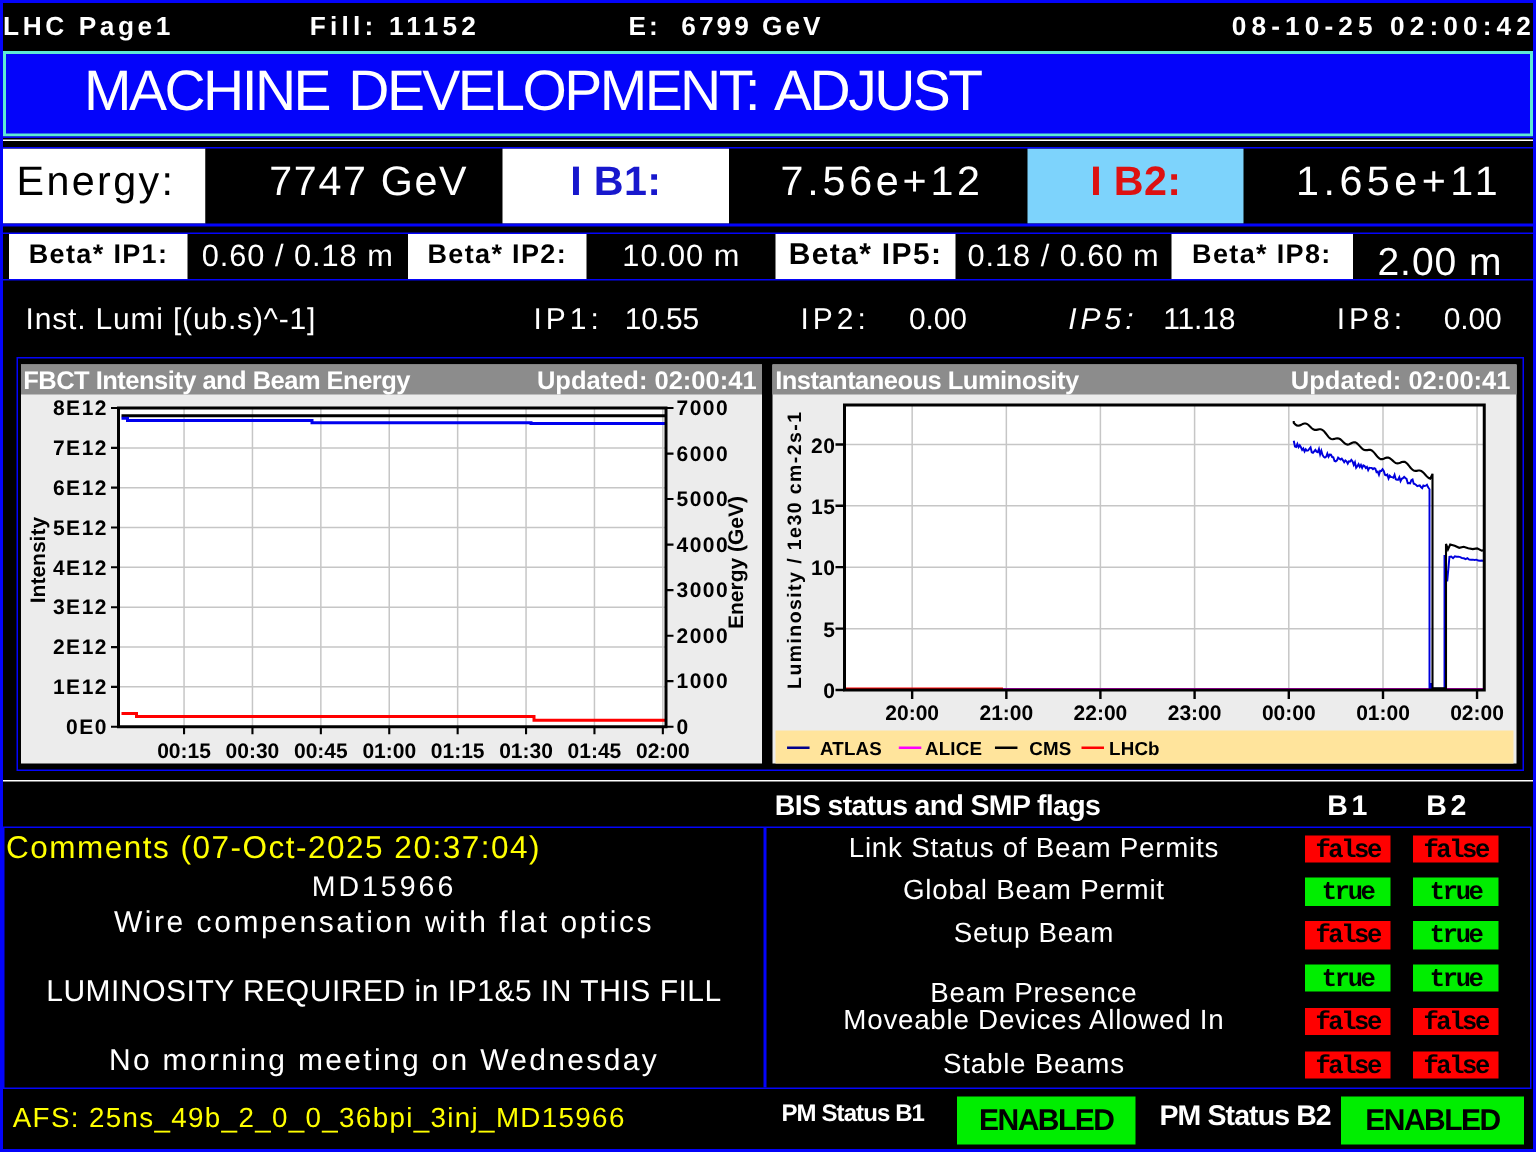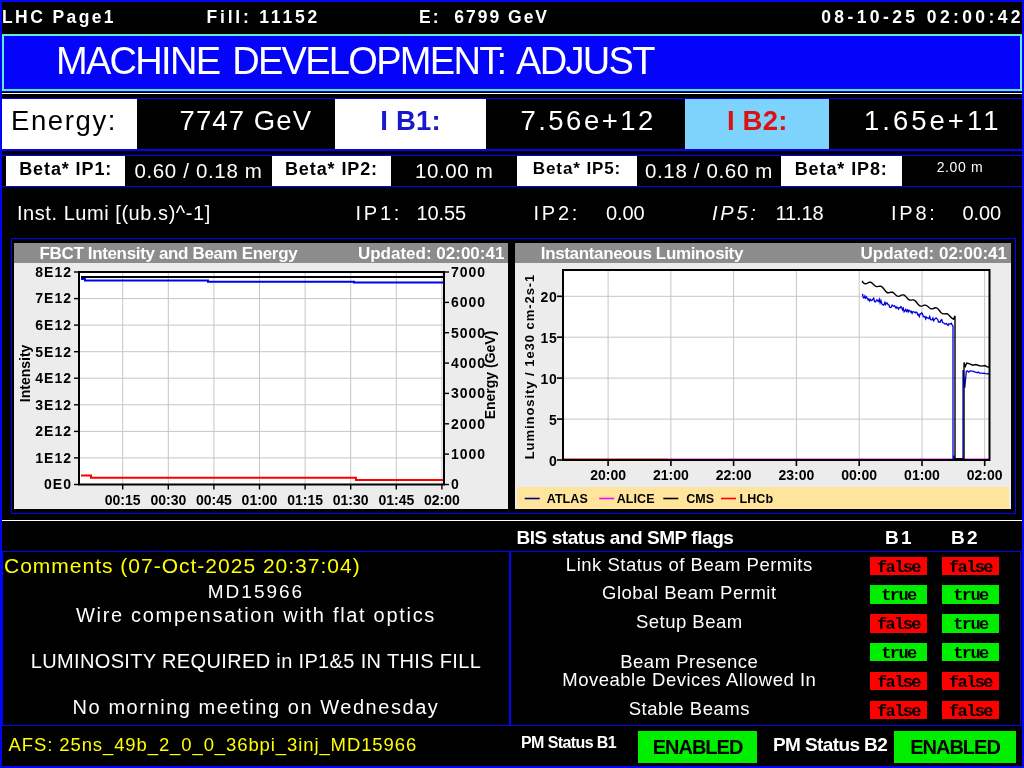--- a/index.html
+++ b/index.html
@@ -19,21 +19,21 @@
 
 #betarow{left:2px;top:155px;width:1019.5px;height:32.3px;border:none;border-top:1.3px solid #0404fa;border-bottom:1.3px solid #0404fa;background:#000;box-sizing:border-box;}
 .bbox{position:absolute;top:0.3px;height:29.5px;display:flex;align-items:flex-start;padding-top:3px;box-sizing:border-box;justify-content:center;white-space:pre;}
 
 .lumi{top:202px;font-size:20px;color:#fff;white-space:pre;}
 
 #chartbox{left:10.5px;top:237.6px;width:1003px;height:274.6px;border:1.5px solid #0404fa;background:#000;}
 .panel{position:absolute;background:#ececec;}
 .ptitle{position:absolute;left:0;top:0;right:0;height:20.5px;background:#8c8c8c;color:#fff;
   font-size:17px;font-weight:bold;line-height:22px;letter-spacing:-0.35px;}
-.ptitle .tl{position:absolute;left:1.5px;margin-left:24px;}
+.ptitle .tl{position:absolute;left:1.5px;}
 .ptitle .tr{position:absolute;right:4px;letter-spacing:0;}
 
 #bis{top:526.5px;font-size:19px;font-weight:bold;color:#fff;}
 #combox{left:2px;top:551.3px;width:1016.7px;height:172.4px;border:1.4px solid #0404fa;background:#000;}
 #comdiv{position:absolute;left:506px;top:0;width:1.6px;height:172.4px;background:#0404fa;}
 .cline{position:absolute;left:0;width:506px;font-size:20px;color:#fff;text-align:center;white-space:pre;}
 .flabel{position:absolute;left:506px;width:360.6px;font-size:18.5px;color:#fff;text-align:center;white-space:pre;letter-spacing:0.5px;}
 .fbox{position:absolute;width:57.7px;height:18.3px;font-family:"Liberation Mono",monospace;
   font-size:17px;font-weight:bold;color:#000;text-align:center;line-height:21px;letter-spacing:-1.6px;overflow:hidden;}
 
@@ -61,24 +61,24 @@
 <div class="ebox" style="left:486.4px;width:198.8px;background:#000;color:#fff;font-size:27.5px;letter-spacing:2.5px;justify-content:flex-start;padding-left:34px;">7.56e+12</div>
 <div class="ebox" style="left:685.2px;width:144px;background:#7dd3fc;color:#dd1111;font-size:27.5px;font-weight:bold;letter-spacing:0.2px;">I B2:</div>
 <div class="ebox" style="left:837px;width:184.5px;background:#000;color:#fff;font-size:27.5px;letter-spacing:3px;justify-content:flex-start;padding-left:27px;">1.65e+11</div>
 <div class="abs" id="hr2"></div>
 <div class="abs" style="left:2px;top:97.8px;width:1019.5px;height:1.3px;background:#0404fa;"></div>
 <div class="abs" id="betarow">
   <div class="bbox" style="left:4px;width:119.4px;background:#fff;color:#000;font-size:18px;font-weight:bold;letter-spacing:0.9px;">Beta* IP1:</div>
   <div class="bbox" style="left:123.4px;width:146.2px;color:#fff;font-size:20.5px;letter-spacing:0.65px;">0.60 / 0.18 m</div>
   <div class="bbox" style="left:269.6px;width:119.8px;background:#fff;color:#000;font-size:18px;font-weight:bold;letter-spacing:0.9px;">Beta* IP2:</div>
   <div class="bbox" style="left:389.4px;width:125.6px;color:#fff;font-size:20.5px;letter-spacing:0.65px;">10.00 m</div>
-  <div class="bbox" style="left:515px;width:120px;background:#fff;color:#000;font-size:17px;font-weight:bold;letter-spacing:0.9px;">Beta* IP5:</div>
+  <div class="bbox" style="left:515px;width:120px;background:#fff;color:#000;font-size:20px;font-weight:bold;letter-spacing:0.9px;">Beta* IP5:</div>
   <div class="bbox" style="left:635px;width:144px;color:#fff;font-size:20.5px;letter-spacing:0.65px;">0.18 / 0.60 m</div>
   <div class="bbox" style="left:779px;width:120.5px;background:#fff;color:#000;font-size:18px;font-weight:bold;letter-spacing:0.9px;">Beta* IP8:</div>
-  <div class="bbox" style="left:899.5px;width:117px;color:#fff;font-size:14px;letter-spacing:0.65px;">2.00 m</div>
+  <div class="bbox" style="left:899.5px;width:117px;color:#fff;font-size:26px;letter-spacing:0.65px;">2.00 m</div>
 </div>
 <div class="abs lumi" style="left:17px;letter-spacing:0.55px;">Inst. Lumi [(ub.s)^-1]</div>
 <div class="abs lumi" style="right:622px;letter-spacing:2.7px;">IP1:</div>
 <div class="abs lumi" style="right:558px;letter-spacing:-0.1px;">10.55</div>
 <div class="abs lumi" style="right:444px;letter-spacing:2.7px;">IP2:</div>
 <div class="abs lumi" style="right:379.5px;letter-spacing:-0.1px;">0.00</div>
 <div class="abs lumi" style="right:265.5px;letter-spacing:2.7px;font-style:italic;">IP5:</div>
 <div class="abs lumi" style="right:200.5px;letter-spacing:-0.1px;">11.18</div>
 <div class="abs lumi" style="right:86.5px;letter-spacing:2.7px;">IP8:</div>
 <div class="abs lumi" style="right:23px;letter-spacing:-0.1px;">0.00</div>

